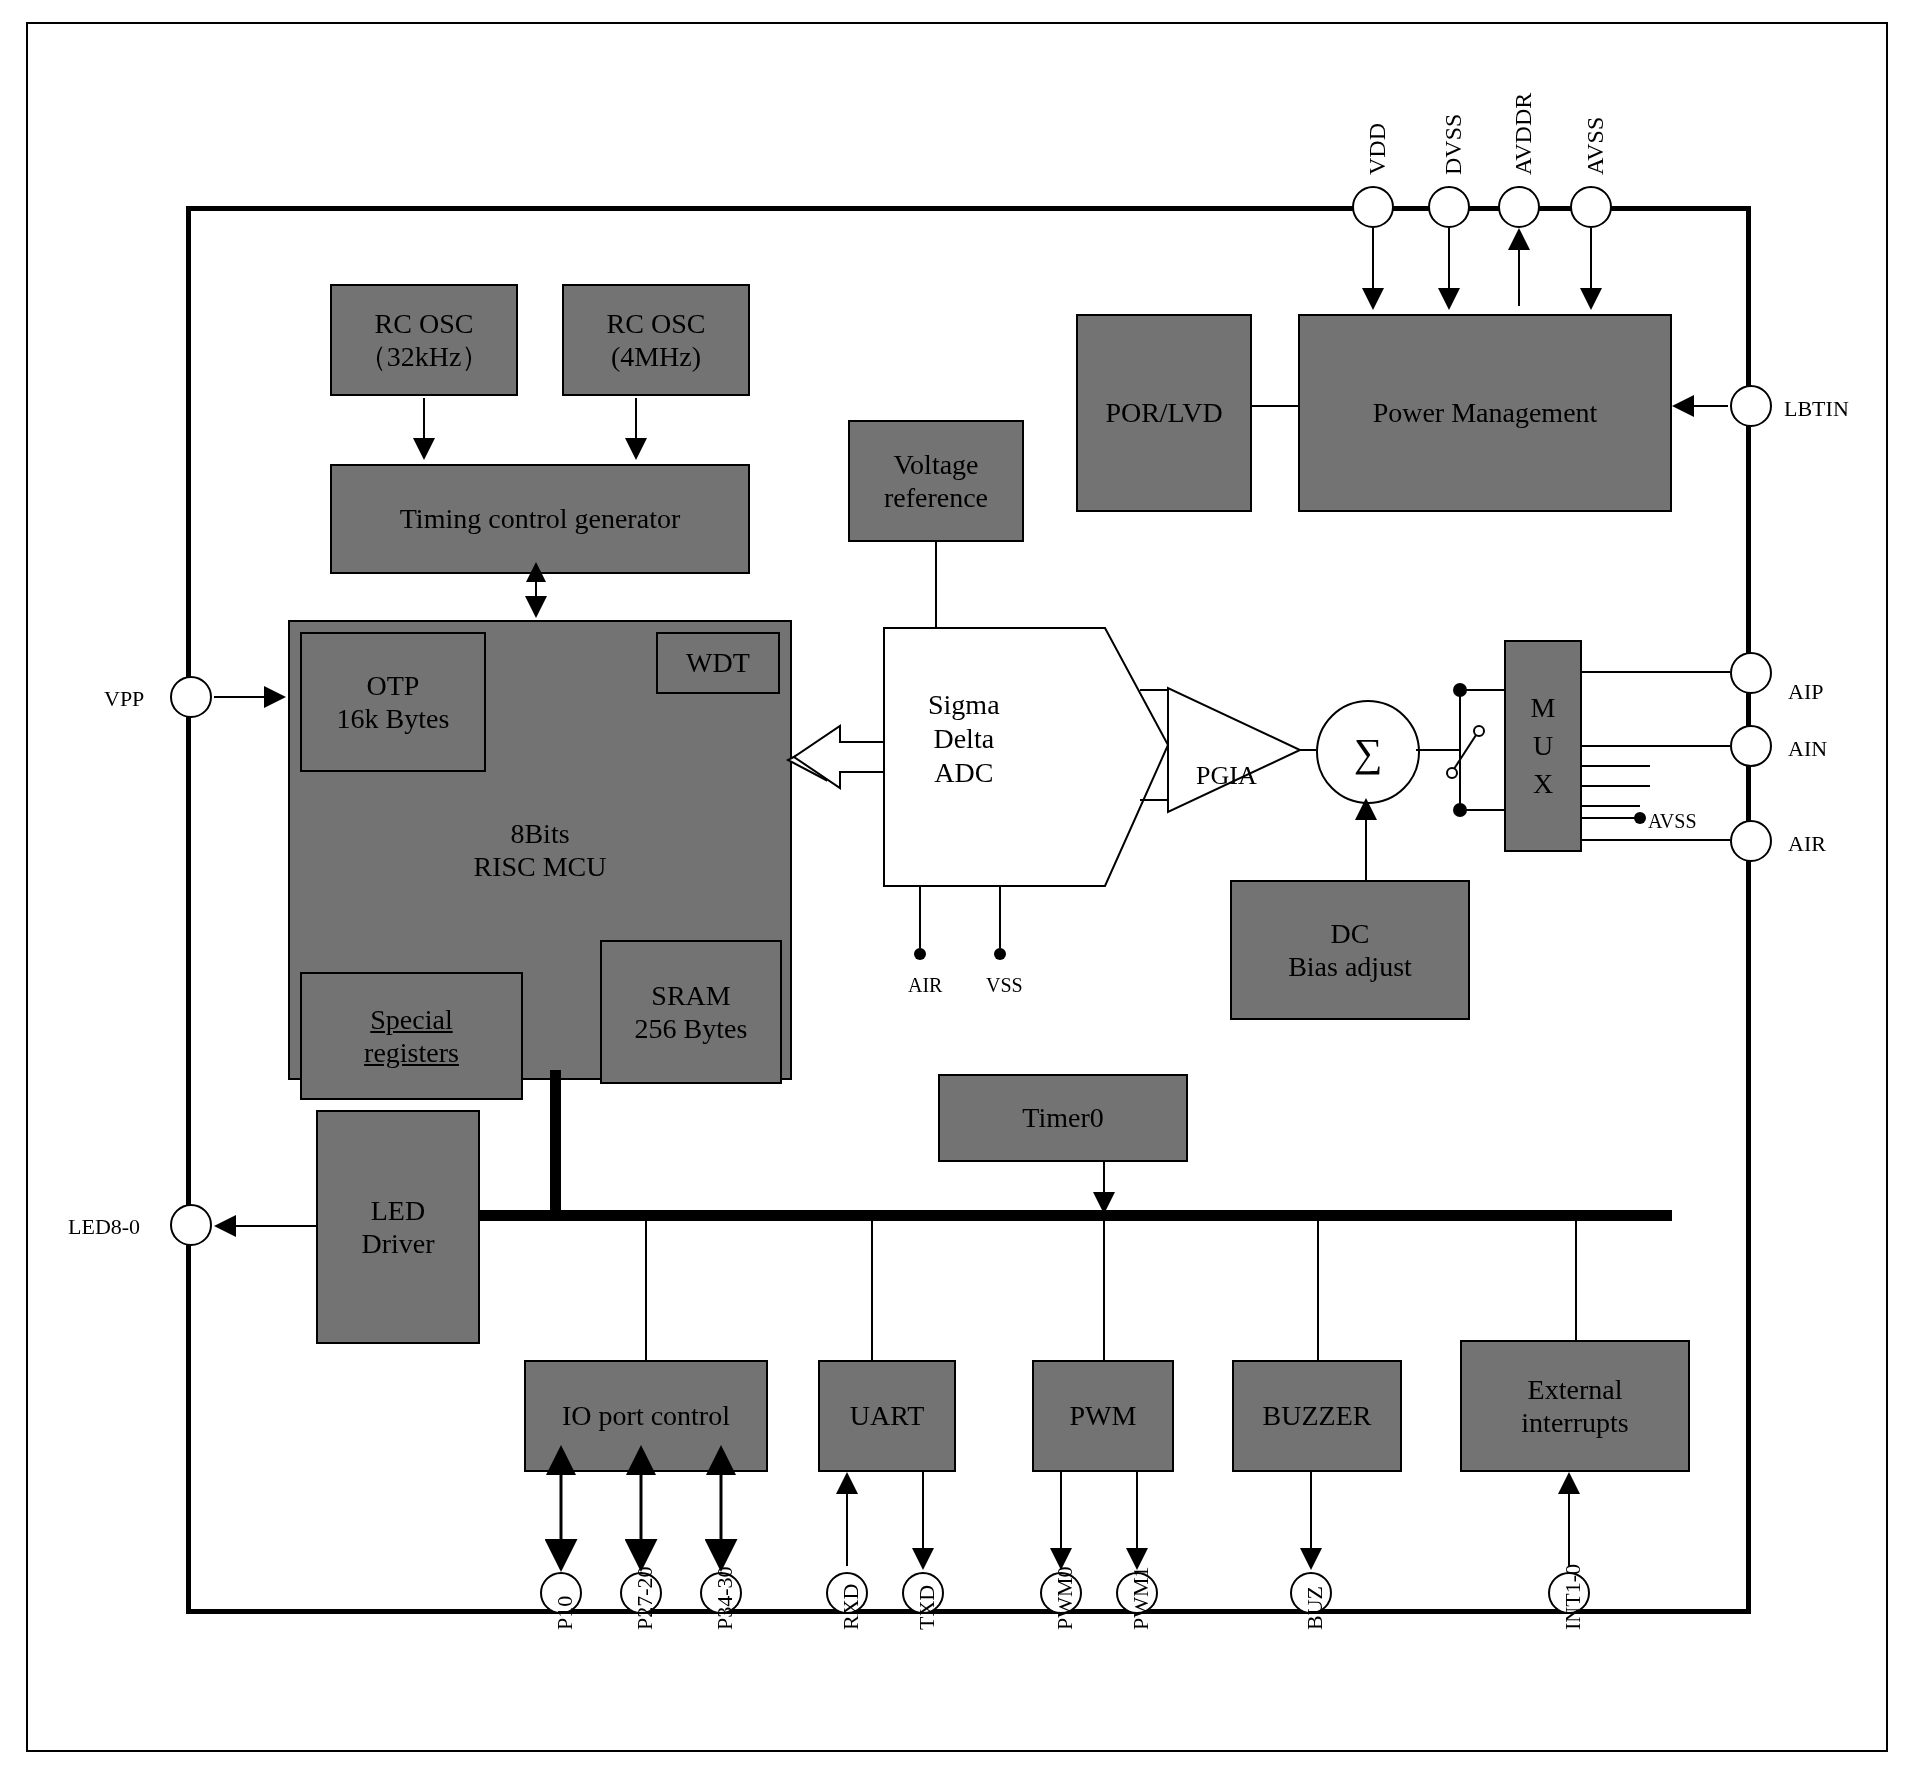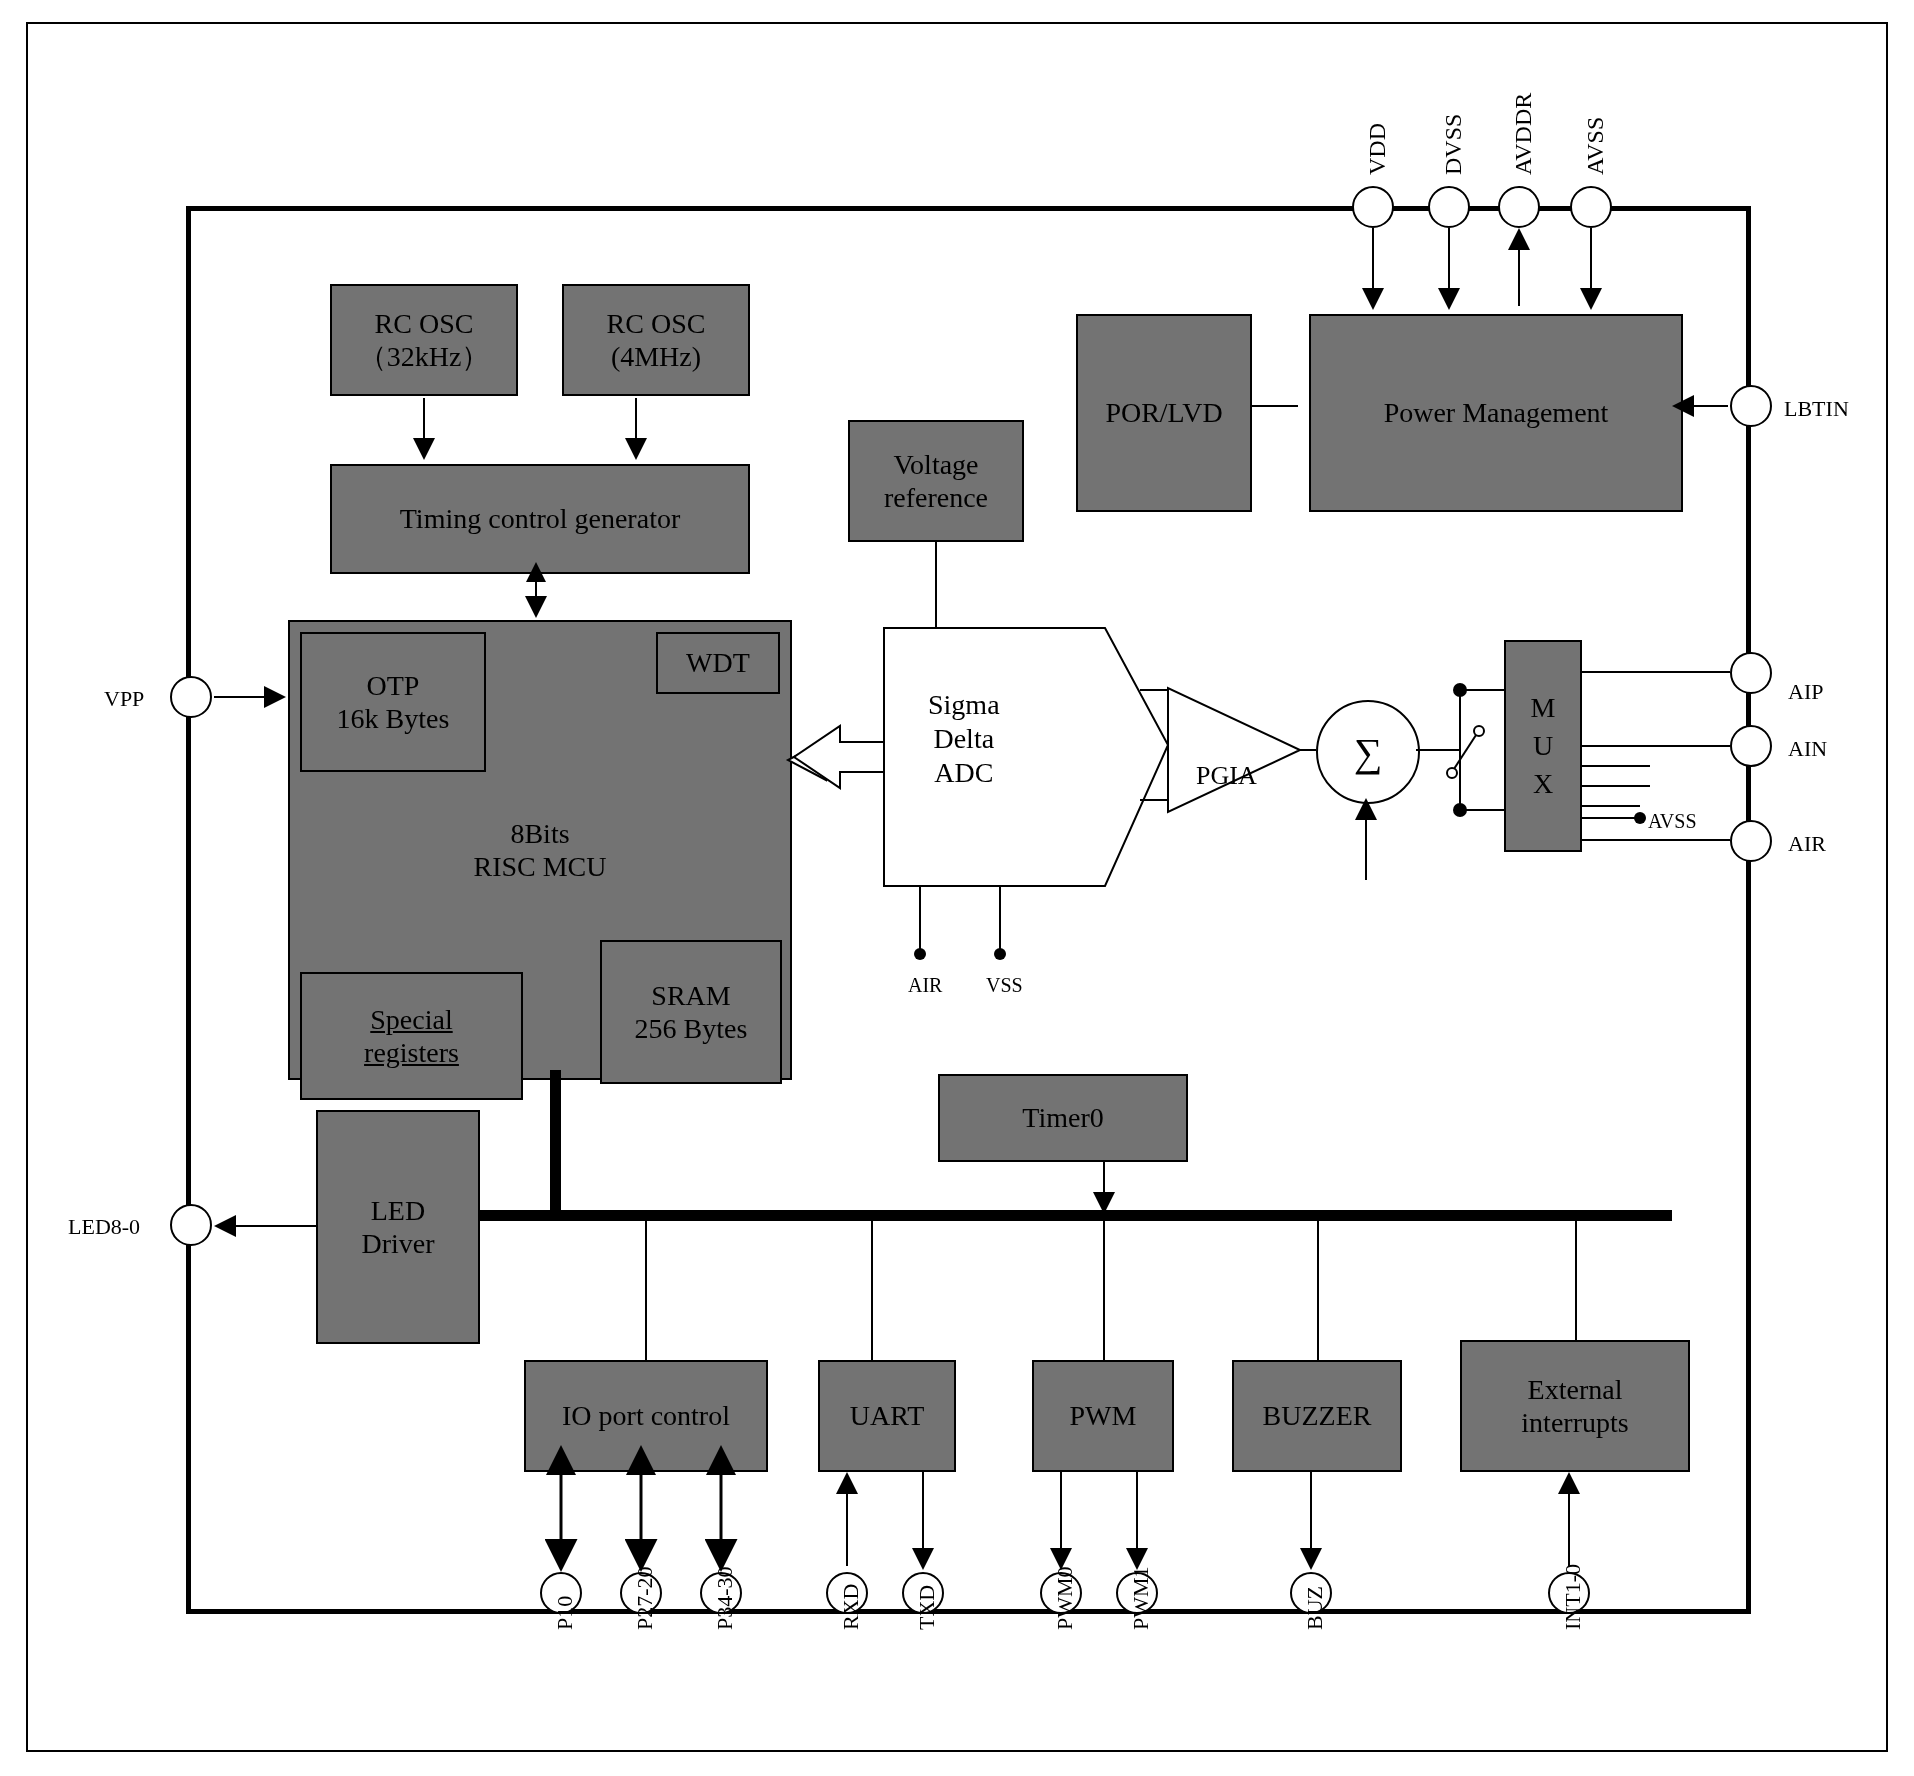--- a/index.html
+++ b/index.html
@@ -100,21 +100,21 @@
 
   <div class="box f28" style="left:848px;top:420px;width:176px;height:122px;">
     <span style="white-space:pre-line;">Voltage
 reference</span>
   </div>
 
   <div class="box f28" style="left:1076px;top:314px;width:176px;height:198px;">
     <span>POR/LVD</span>
   </div>
 
-  <div class="box f28" style="left:1298px;top:314px;width:374px;height:198px;margin-left:11px;">
+  <div class="box f28" style="left:1298px;top:314px;width:374px;height:198px;">
     <span>Power Management</span>
   </div>
 
   <div class="box" style="left:288px;top:620px;width:504px;height:460px;">
     <span class="f28" style="white-space:pre-line;position:absolute;left:50%;top:50%;transform:translate(-50%,-50%);">8Bits
 RISC  MCU</span>
   </div>
 
   <div class="box f28" style="left:300px;top:632px;width:186px;height:140px;">
     <span style="white-space:pre-line;">OTP
@@ -152,20 +152,24 @@
   <div style="position:absolute;left:1316px;top:700px;width:100px;height:100px;border:2px solid #000;border-radius:50%;background:#fff;display:flex;align-items:center;justify-content:center;">
     <span class="f34" style="font-size:40px;">∑</span>
   </div>
 
   <div class="box" style="left:1504px;top:640px;width:78px;height:212px;">
     <span class="f28" style="white-space:pre-line;line-height:1.35;">M
 U
 X</span>
   </div>
 
+  <div class="box f28" style="left:1230px;top:880px;width:240px;height:140px;">
+    <span style="white-space:pre-line;">DC
+Bias adjust</span>
+  </div>
 
   <div class="box f28" style="left:938px;top:1074px;width:250px;height:88px;">
     <span>Timer0</span>
   </div>
 
   <div class="box f28" style="left:316px;top:1110px;width:164px;height:234px;">
     <span style="white-space:pre-line;">LED
 Driver</span>
   </div>
 

